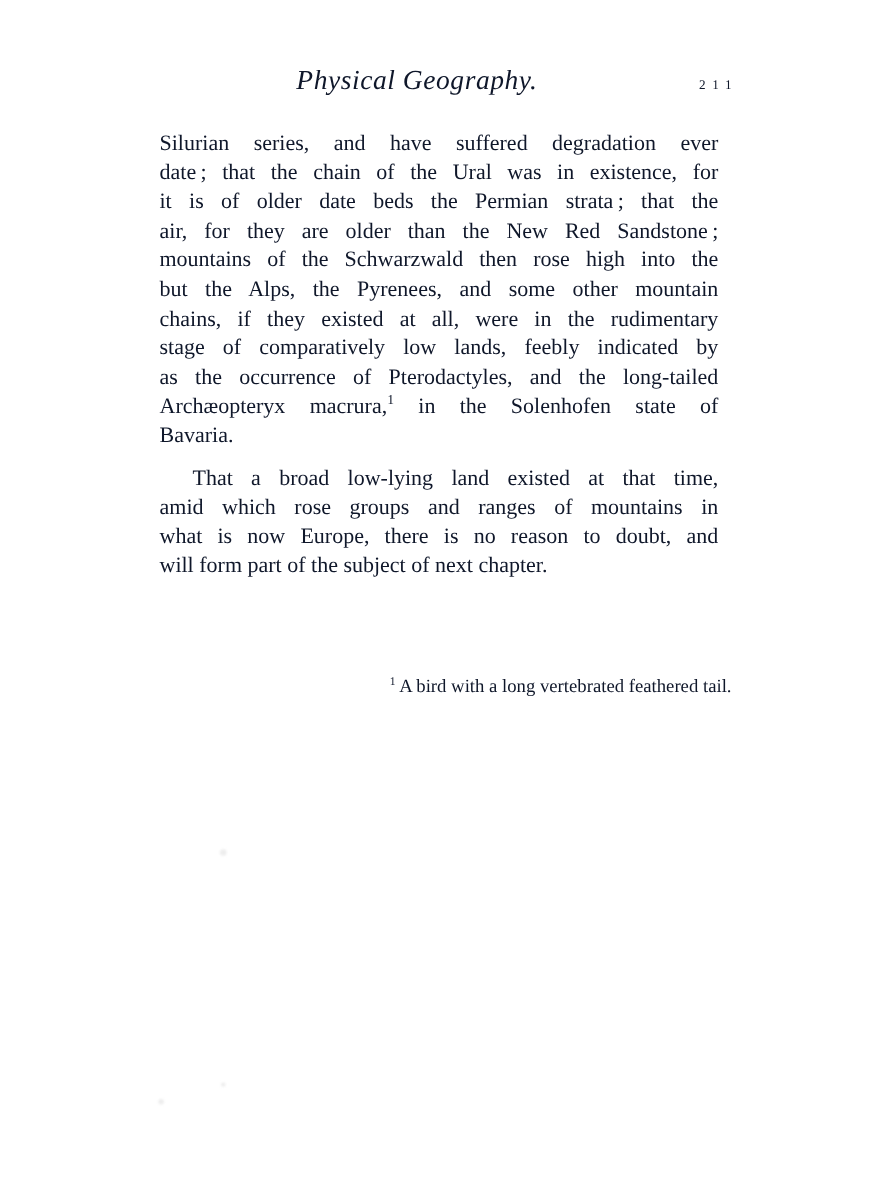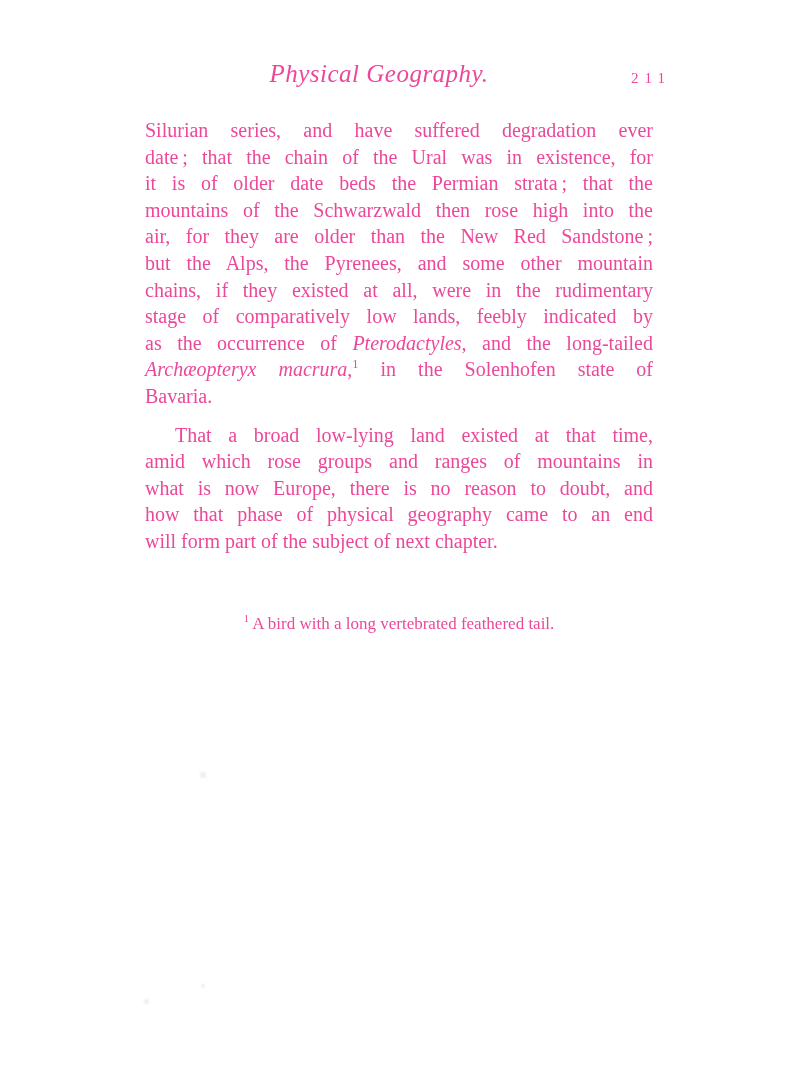--- a/index.html
+++ b/index.html
@@ -7,21 +7,21 @@
     padding: 0;
     background: #ffffff;
   }
   .page {
     position: relative;
     width: 795px;
     height: 1075px;
     background: #ffffff;
     overflow: hidden;
     font-family: "Liberation Serif", "DejaVu Serif", serif;
-    color: #ec4899;
+    color: #0f172a;
   }
   .text-block {
     position: absolute;
     left: 133px;
     width: 532px;
   }
   
   .header {
     top: 60px;
     height: 40px;
@@ -33,21 +33,21 @@
     top: 0;
     text-align: center;
     font-style: italic;
     font-size: 25px;
     letter-spacing: 0.5px;
   }
   .page-number {
     position: absolute;
     right: 0;
     top: 10px;
-    font-size: 15px;
+    font-size: 12px;
     letter-spacing: 6px;
     margin-right: -6px; 
   }
   
   .body-text {
     top: 105px;
     font-size: 20px;
     line-height: 26.6px;
   }
   .paragraph { margin: 12px; }
@@ -55,30 +55,30 @@
     text-align: justify;
     text-align-last: justify;
     white-space: normal;
   }
   .line.last {
     text-align-last: left;
   }
   .line.indent {
     text-indent: 30px;
   }
-  .italic { font-style: italic; }
+  .italic { }
   .sup {
     font-size: 0.62em;
     vertical-align: super;
     line-height: 0;
   }
   
   .footnote {
     top: 612px;
-    text-align: center;
+    text-align: right;
     font-size: 17px;
     line-height: 24px;
   }
   
   .speck {
     position: absolute;
     width: 6px;
     height: 6px;
     border-radius: 50%;
     background: #ededed;
@@ -96,34 +96,33 @@
   <div class="text-block header">
     <div class="running-title">Physical Geography.</div>
     <div class="page-number">211</div>
   </div>
 
   <div class="text-block body-text">
       <div class="paragraph">
         <div class="line"><span>Silurian series, and have suffered degradation ever</span></div>
         <div class="line"><span>date ; that the chain of the Ural was in existence, for</span></div>
         <div class="line"><span>it is of older date beds the Permian strata ; that the</span></div>
+        <div class="line"><span>air, for they are older than the New Red Sandstone ;</span></div>
         <div class="line"><span>mountains of the Schwarzwald then rose high into the</span></div>
-        <div class="line"><span>air, for they are older than the New Red Sandstone ;</span></div>
         <div class="line"><span>but the Alps, the Pyrenees, and some other mountain</span></div>
         <div class="line"><span>chains, if they existed at all, were in the rudimentary</span></div>
         <div class="line"><span>stage of comparatively low lands, feebly indicated by</span></div>
         <div class="line"><span>as the occurrence of </span><span class="italic">Pterodactyles</span><span>, and the long-tailed</span></div>
         <div class="line"><span class="italic">Archæopteryx macrura</span><span>,</span><span class="sup">1</span><span> in the Solenhofen state of</span></div>
         <div class="line last"><span>Bavaria.</span></div>
       </div>
       <div class="paragraph">
         <div class="line indent"><span>That a broad low-lying land existed at that time,</span></div>
         <div class="line"><span>amid which rose groups and ranges of mountains in</span></div>
         <div class="line"><span>what is now Europe, there is no reason to doubt, and</span></div>
-        <div class="line"><span>how that phase of physical geography came to an end</span></div>
         <div class="line last"><span>will form part of the subject of next chapter.</span></div>
       </div>
     </div>
 
   <div class="text-block footnote"><span class="sup">1</span><span> A bird with a long vertebrated feathered tail.</span></div>
 
   <div class="speck speck-1"></div>
   <div class="speck speck-2"></div>
   <div class="speck speck-3"></div>
 

